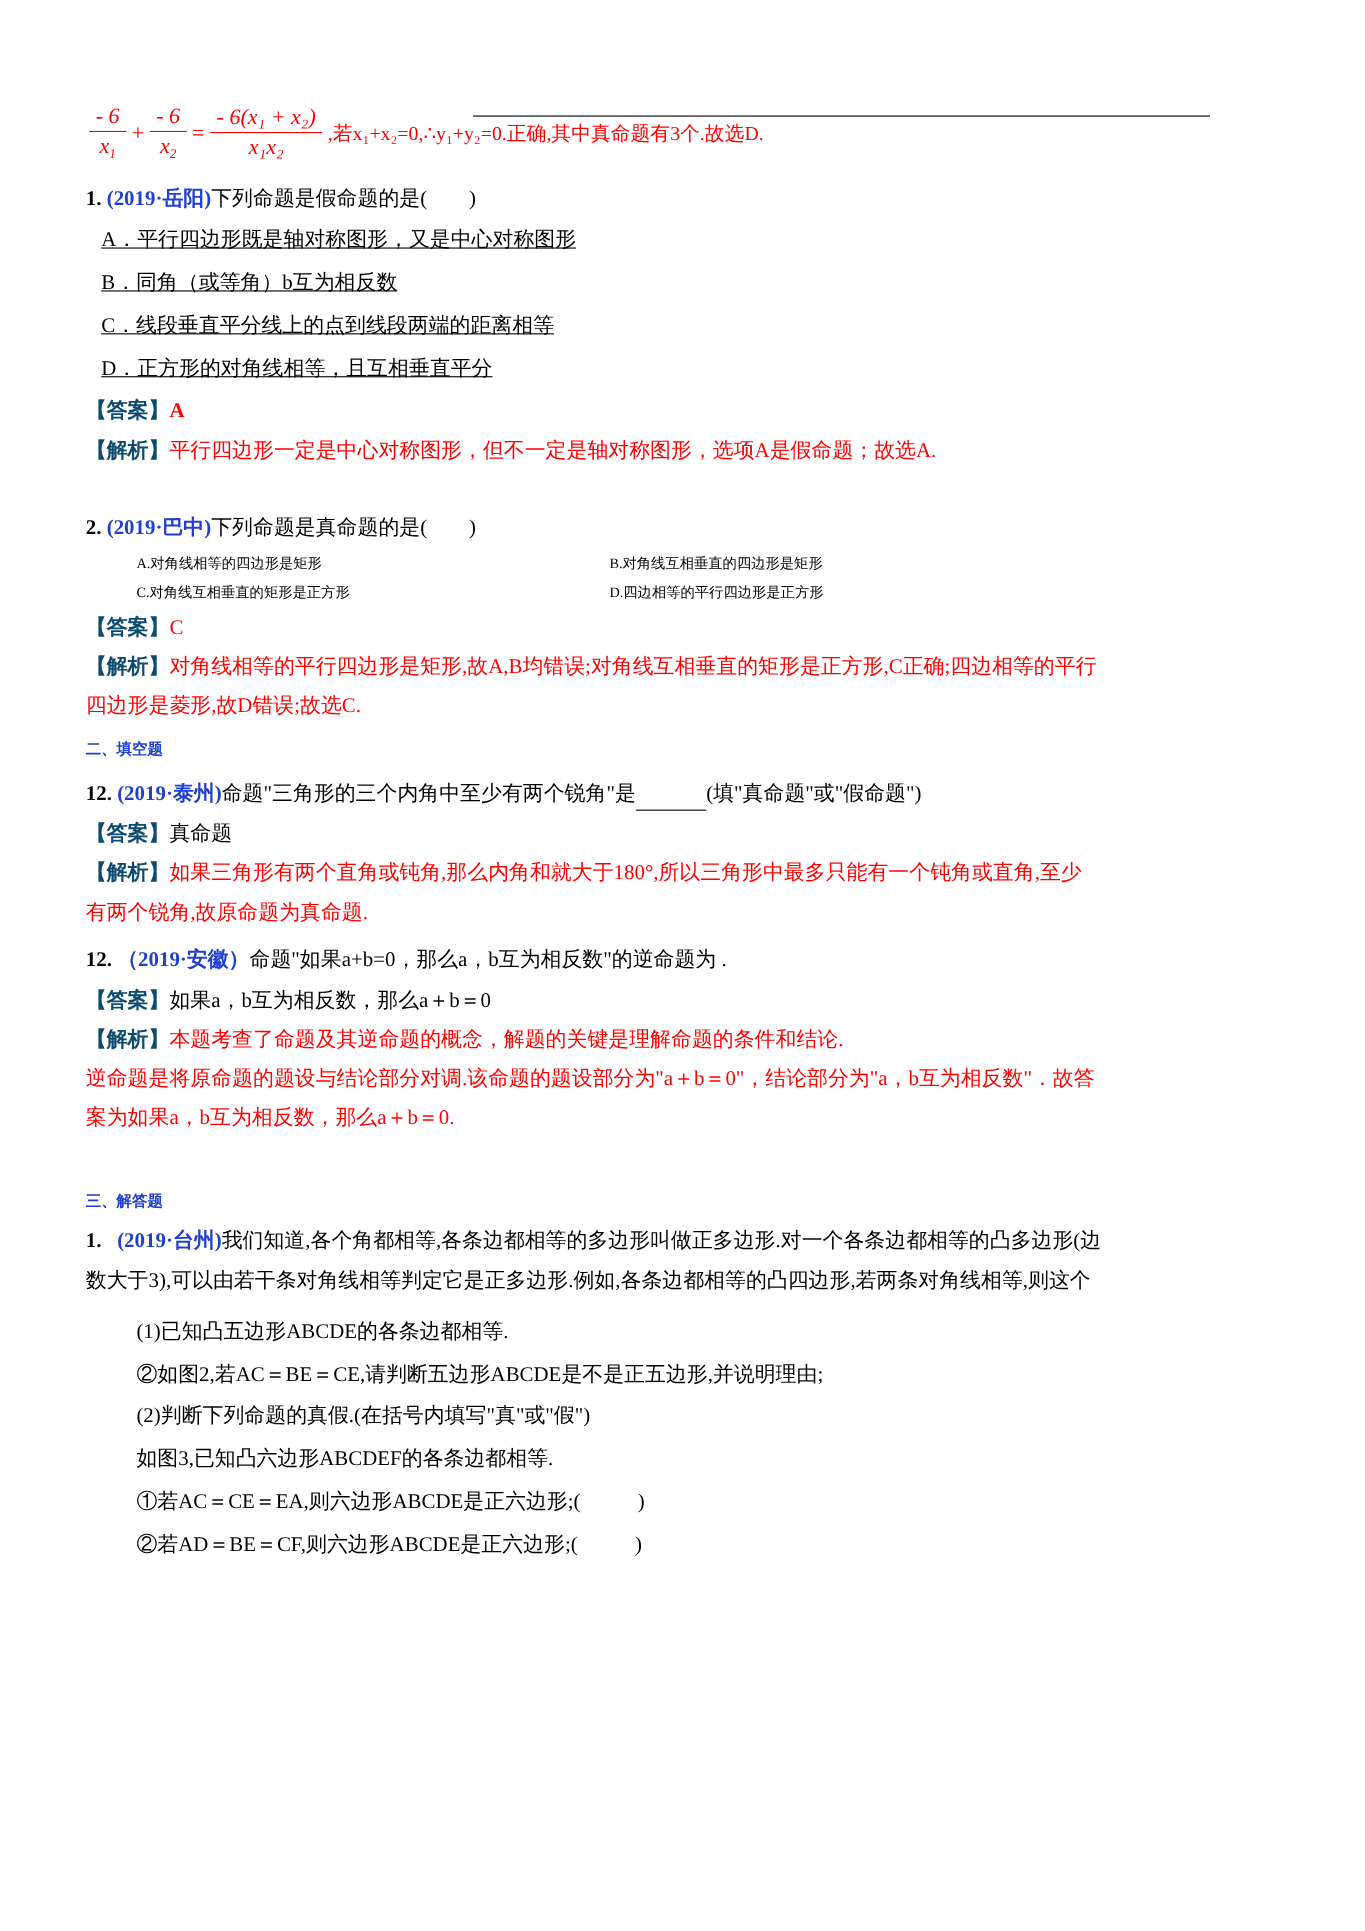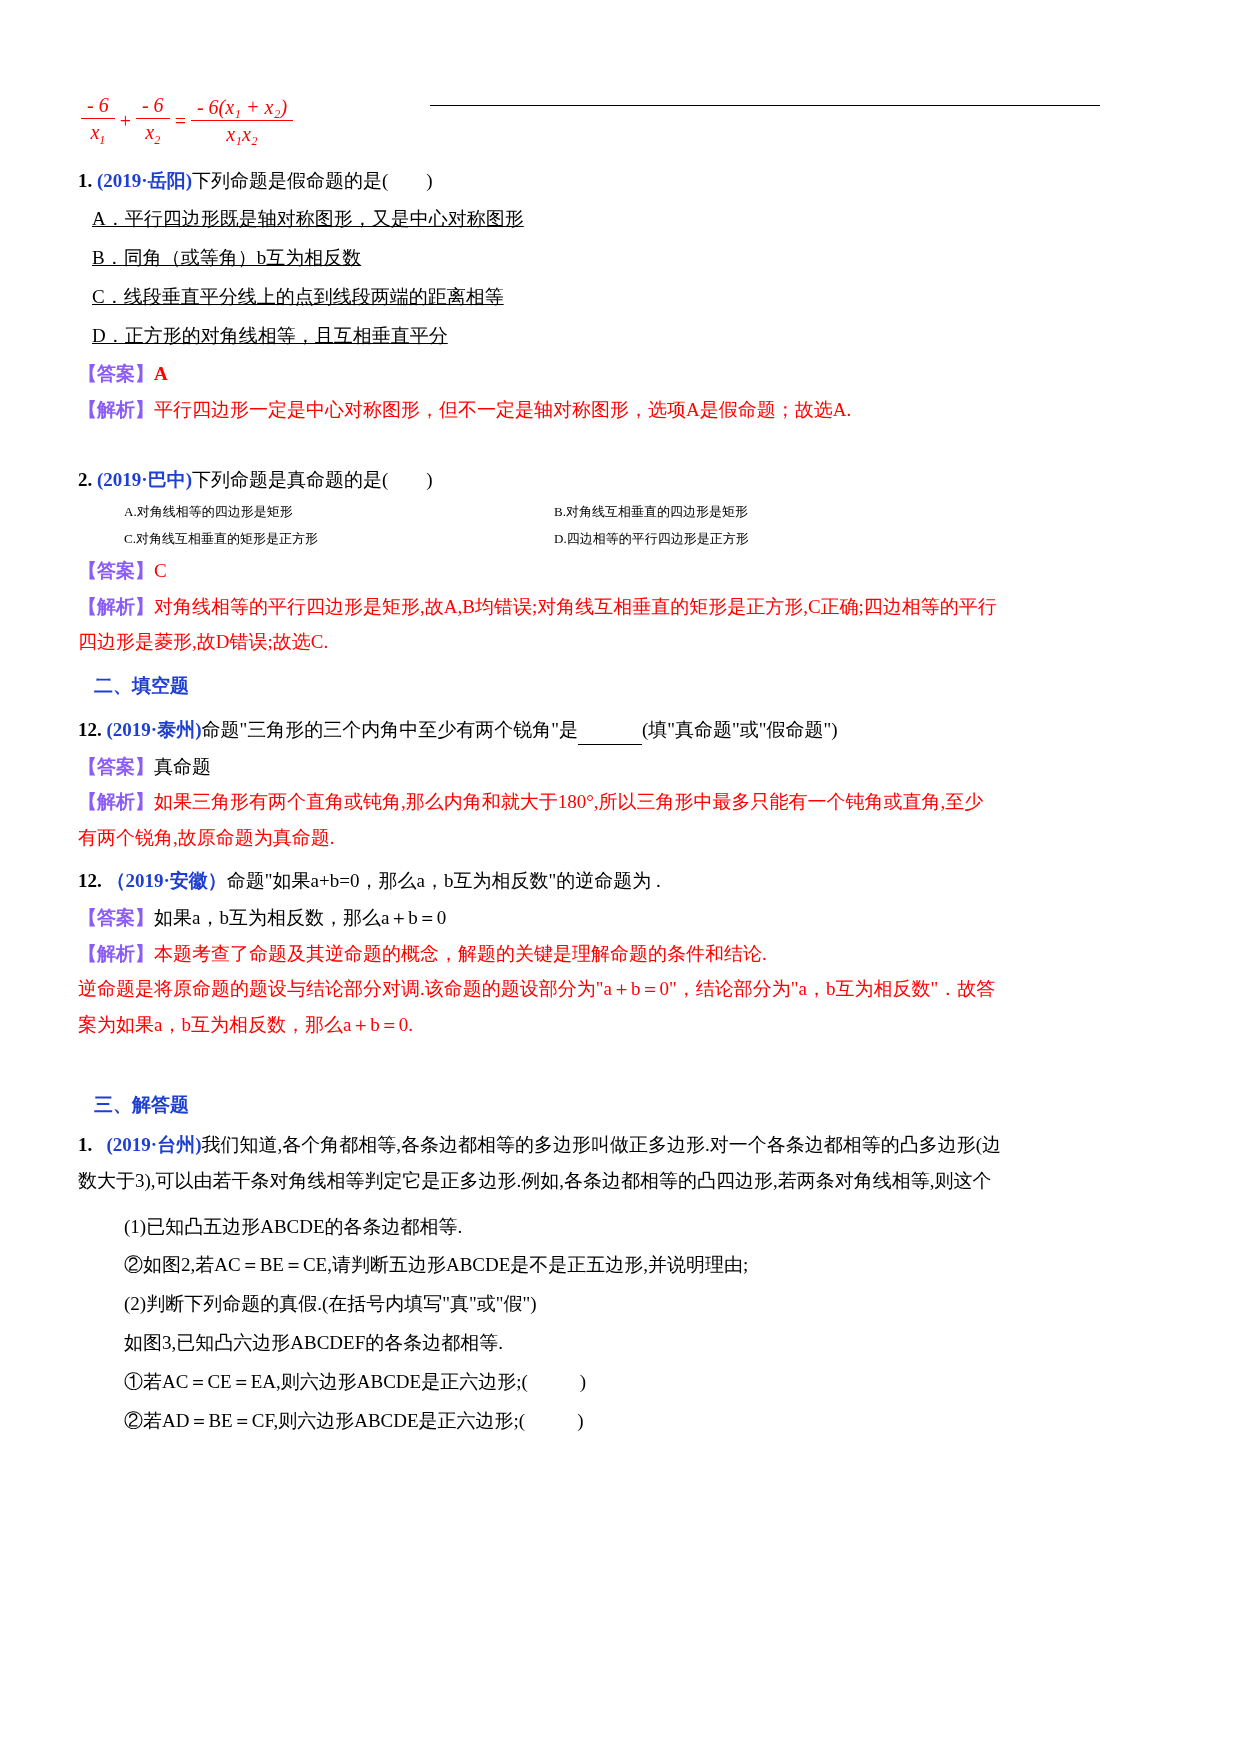--- a/index.html
+++ b/index.html
@@ -85,37 +85,37 @@
     margin: 0 0 9px 0;
     padding-left: 14px;
     text-decoration: underline;
   }
   .ans-line {
     font-size: 19px;
     margin: 0 0 7px 0;
     line-height: 1.5;
   }
   .tag {
-    color: #8b5cf6;
+    color: #0c4a6e;
     font-weight: bold;
   }
   .ans-text { color: #ff0000; }
   .two-col {
     display: flex;
     font-size: 13px;
     margin: 0 0 9px 0;
     padding-left: 46px;
   }
   .two-col .c1 { width: 430px; flex: 0 0 430px; }
   .two-col .c2 { flex: 1; }
   .section-head {
     color: #1f3fd0;
     font-weight: bold;
-    font-size: 19px;
-    margin: 14px 0 10px 16px;
+    font-size: 14px;
+    margin: 14px 0 10px 0;
   }
   .blank-u {
     display: inline-block;
     border-bottom: 1px solid #000;
     width: 64px;
     height: 1em;
     vertical-align: bottom;
   }
   .gap-sm { height: 10px; }
   .gap-md { height: 20px; }
@@ -153,20 +153,21 @@
     <span class="op">+</span>
     <span class="frac">
       <span class="num">- 6</span>
       <span class="den"><span class="ital">x</span><sub>2</sub></span>
     </span>
     <span class="op">=</span>
     <span class="frac">
       <span class="num">- 6(x₁ + x₂)</span>
       <span class="den">x₁x₂</span>
     </span>
+    <span class="tail-text">,若x₁+x₂=0,∴y₁+y₂=0.正确,其中真命题有3个.故选D.</span>
   </div>
 
   <p class="q-head">
     <span class="bold">1.</span>
     <span class="blue-b">(2019·岳阳)</span><span>下列命题是假命题的是(　　)</span>
   </p>
   <p class="opt">A．平行四边形既是轴对称图形，又是中心对称图形</p>
   <p class="opt">B．同角（或等角）b互为相反数</p>
   <p class="opt">C．线段垂直平分线上的点到线段两端的距离相等</p>
   <p class="opt">D．正方形的对角线相等，且互相垂直平分</p>

